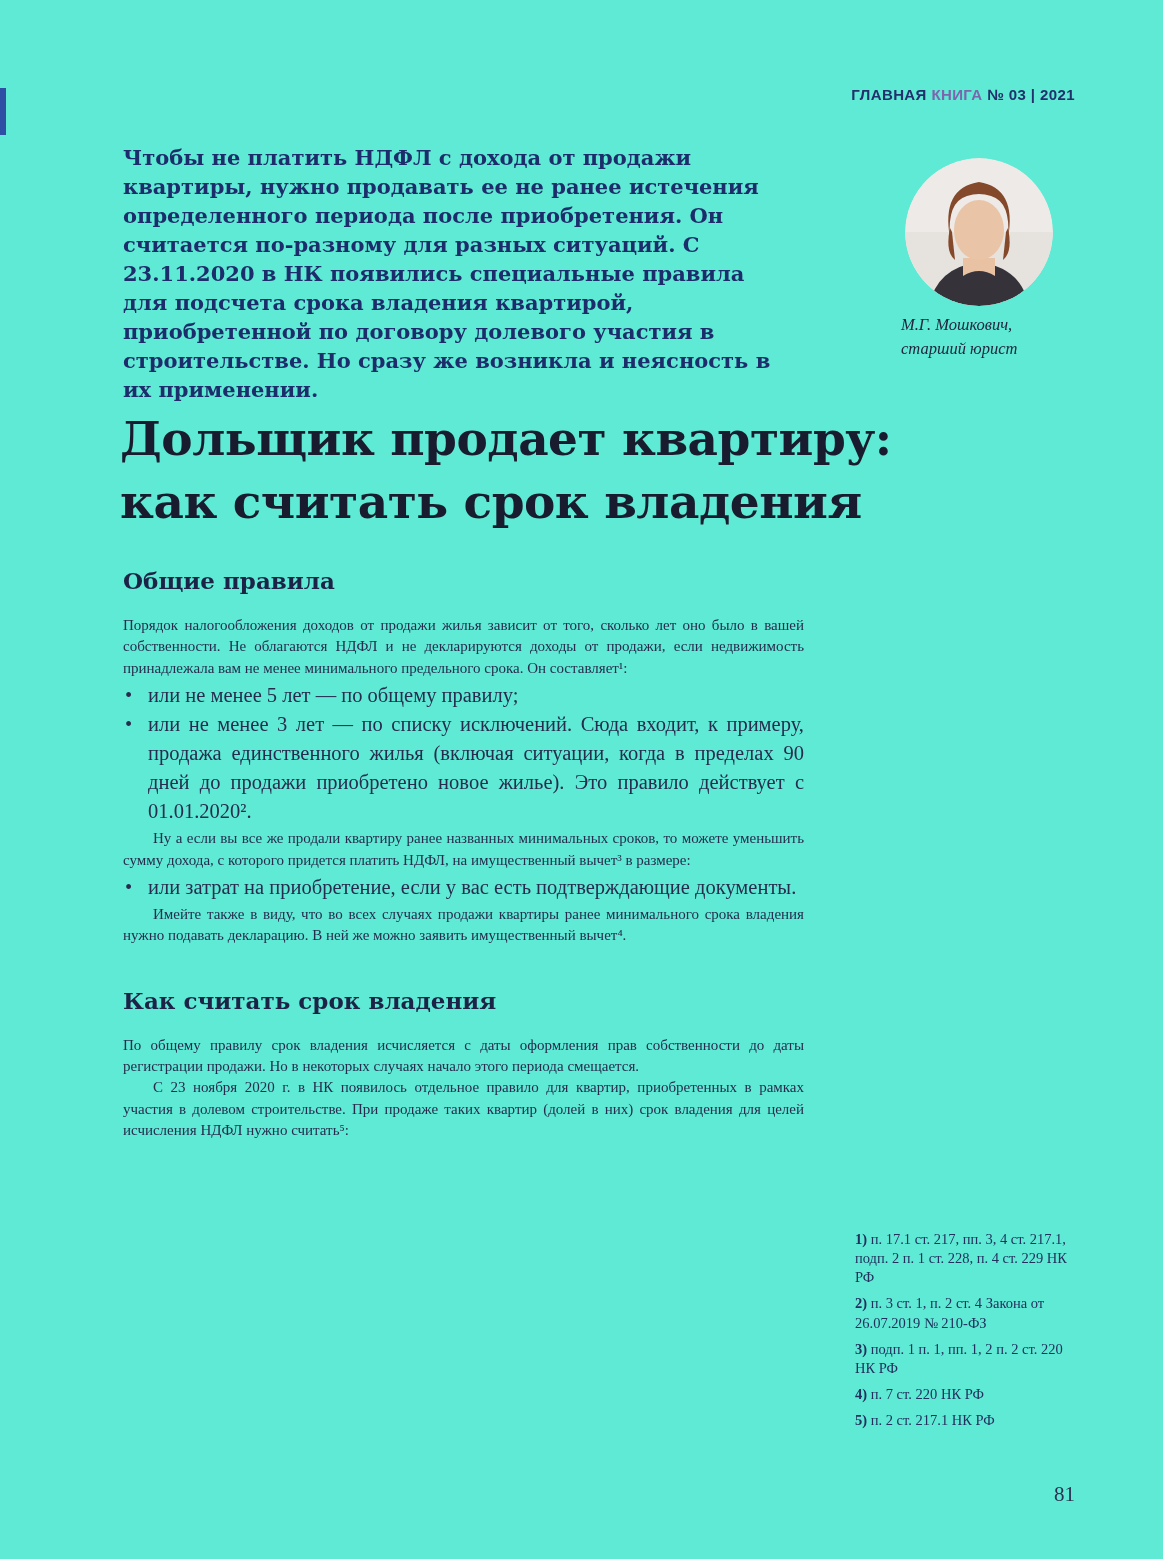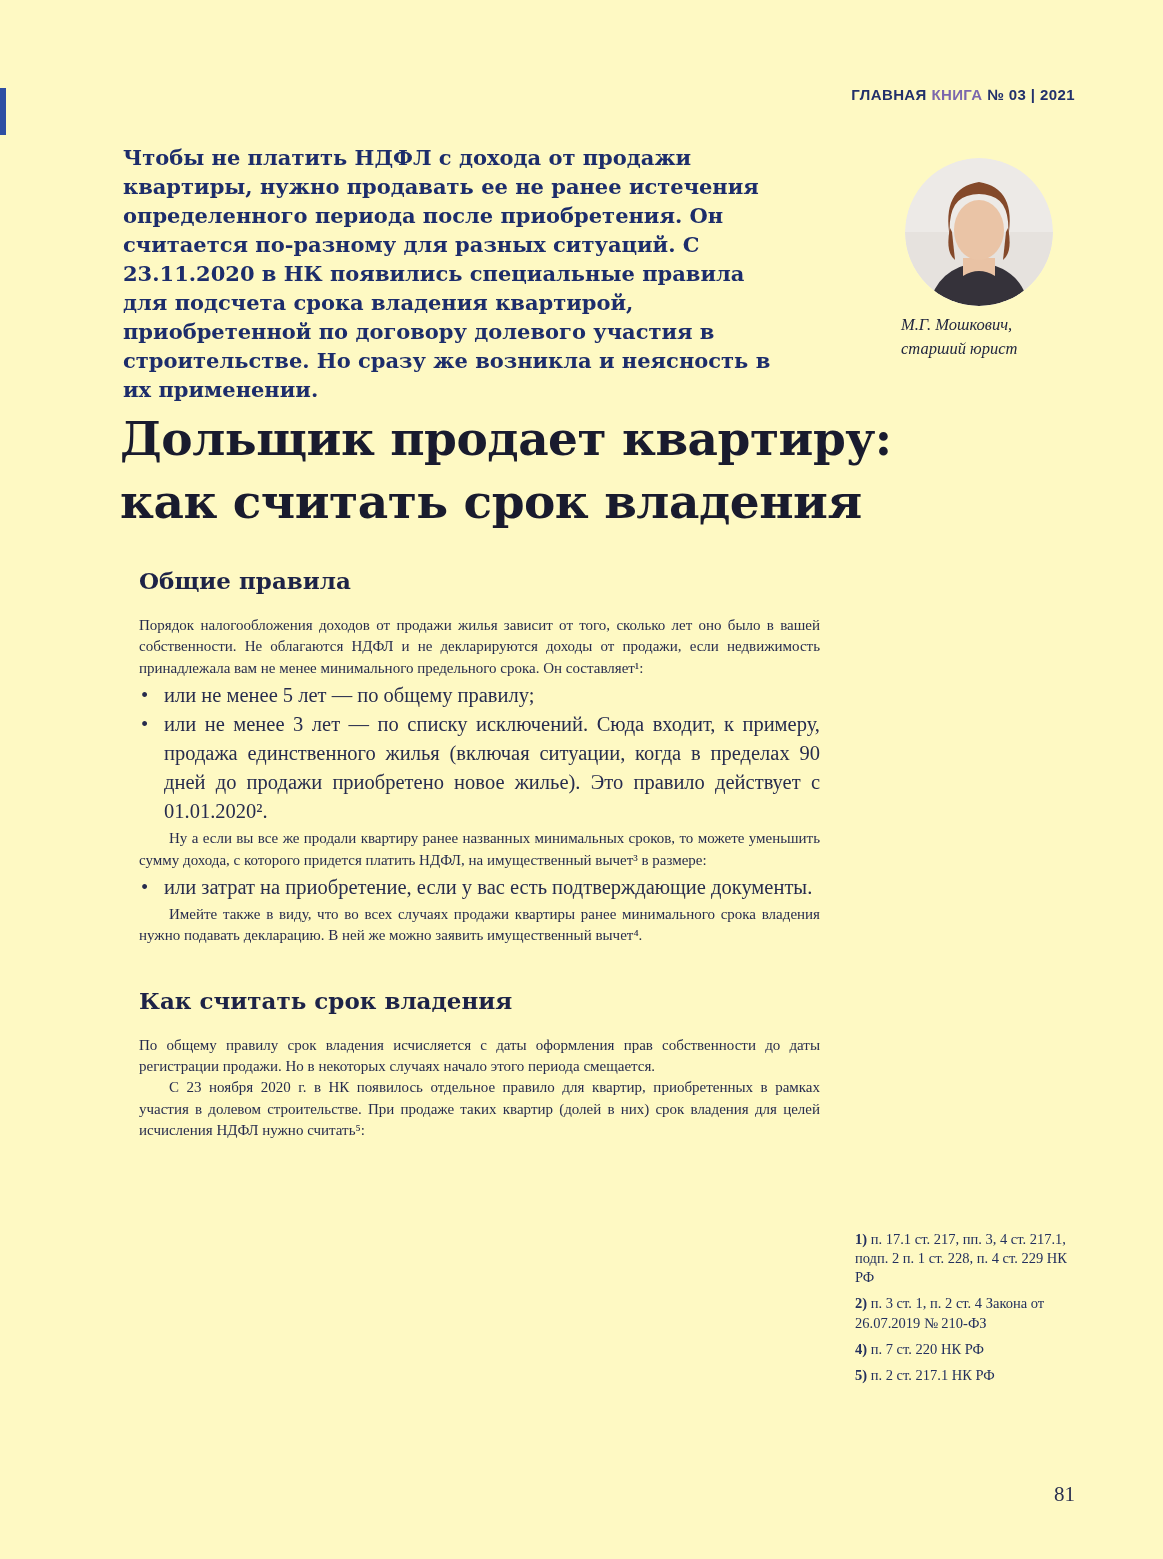--- a/index.html
+++ b/index.html
@@ -1,21 +1,21 @@
 <!DOCTYPE html>
 <html><head>
 <meta charset="utf-8">
 <style>
   * { margin:0; padding:0; box-sizing:border-box; }
   html, body { background:#ffffff; }
   body {
     width:1163px; height:1559px; position:relative; overflow:hidden;
     font-family:"Liberation Serif", serif;
   }
-  .page { position:absolute; inset:0; background:#fef9c3; }
+  .page { position:absolute; inset:0; background:#5eead4; }
 
   
   .left-tick { position:absolute; left:0; top:88px; width:6px; height:47px; background:#2e4fa3; }
 
   
   .header {
     position:absolute; top:86px; right:88px;
     font-family:"Liberation Sans", sans-serif;
     font-weight:bold; font-size:15px; letter-spacing:.4px;
     color:#22306b; white-space:nowrap;
@@ -38,21 +38,21 @@
   .author-name { margin-top:8px; }
 
   
   .title {
     position:absolute; left:120px; top:408px; width:820px;
     font-family:"DejaVu Serif", serif; font-weight:bold;
     font-size:47px; line-height:1.33; color:#191b2e; letter-spacing:-0.5px;
   }
 
   
-  .body-col { position:absolute; left:123px; top:567px; width:681px; color:#272c4e;margin-left:16px; }
+  .body-col { position:absolute; left:123px; top:567px; width:681px; color:#272c4e; }
   .body-col h2 {
     font-family:"DejaVu Serif", serif; font-weight:bold;
     font-size:23px; color:#1d2347; margin:0 0 21px 0;
   }
   .body-col h2.second { margin-top:40px; }
   .body-col p {
     font-size:15px; line-height:1.42; text-align:justify; margin:0;
   }
   .body-col p.indent { text-indent:30px; }
   .body-col ul { list-style:none; margin:2px 0 2px 0; }
@@ -146,20 +146,24 @@
   <aside class="footnotes">
     <div class="footnote">
       <b class="fn-num">1)</b>
       <span>п. 17.1 ст. 217, пп. 3, 4 ст. 217.1, подп. 2 п. 1 ст. 228, п. 4 ст. 229 НК РФ</span>
     </div>
     <div class="footnote">
       <b class="fn-num">2)</b>
       <span>п. 3 ст. 1, п. 2 ст. 4 Закона от 26.07.2019 № 210-ФЗ</span>
     </div>
     <div class="footnote">
+      <b class="fn-num">3)</b>
+      <span>подп. 1 п. 1, пп. 1, 2 п. 2 ст. 220 НК РФ</span>
+    </div>
+    <div class="footnote">
       <b class="fn-num">4)</b>
       <span>п. 7 ст. 220 НК РФ</span>
     </div>
     <div class="footnote">
       <b class="fn-num">5)</b>
       <span>п. 2 ст. 217.1 НК РФ</span>
     </div>
   </aside>
 
   <div class="page-number">81</div>

